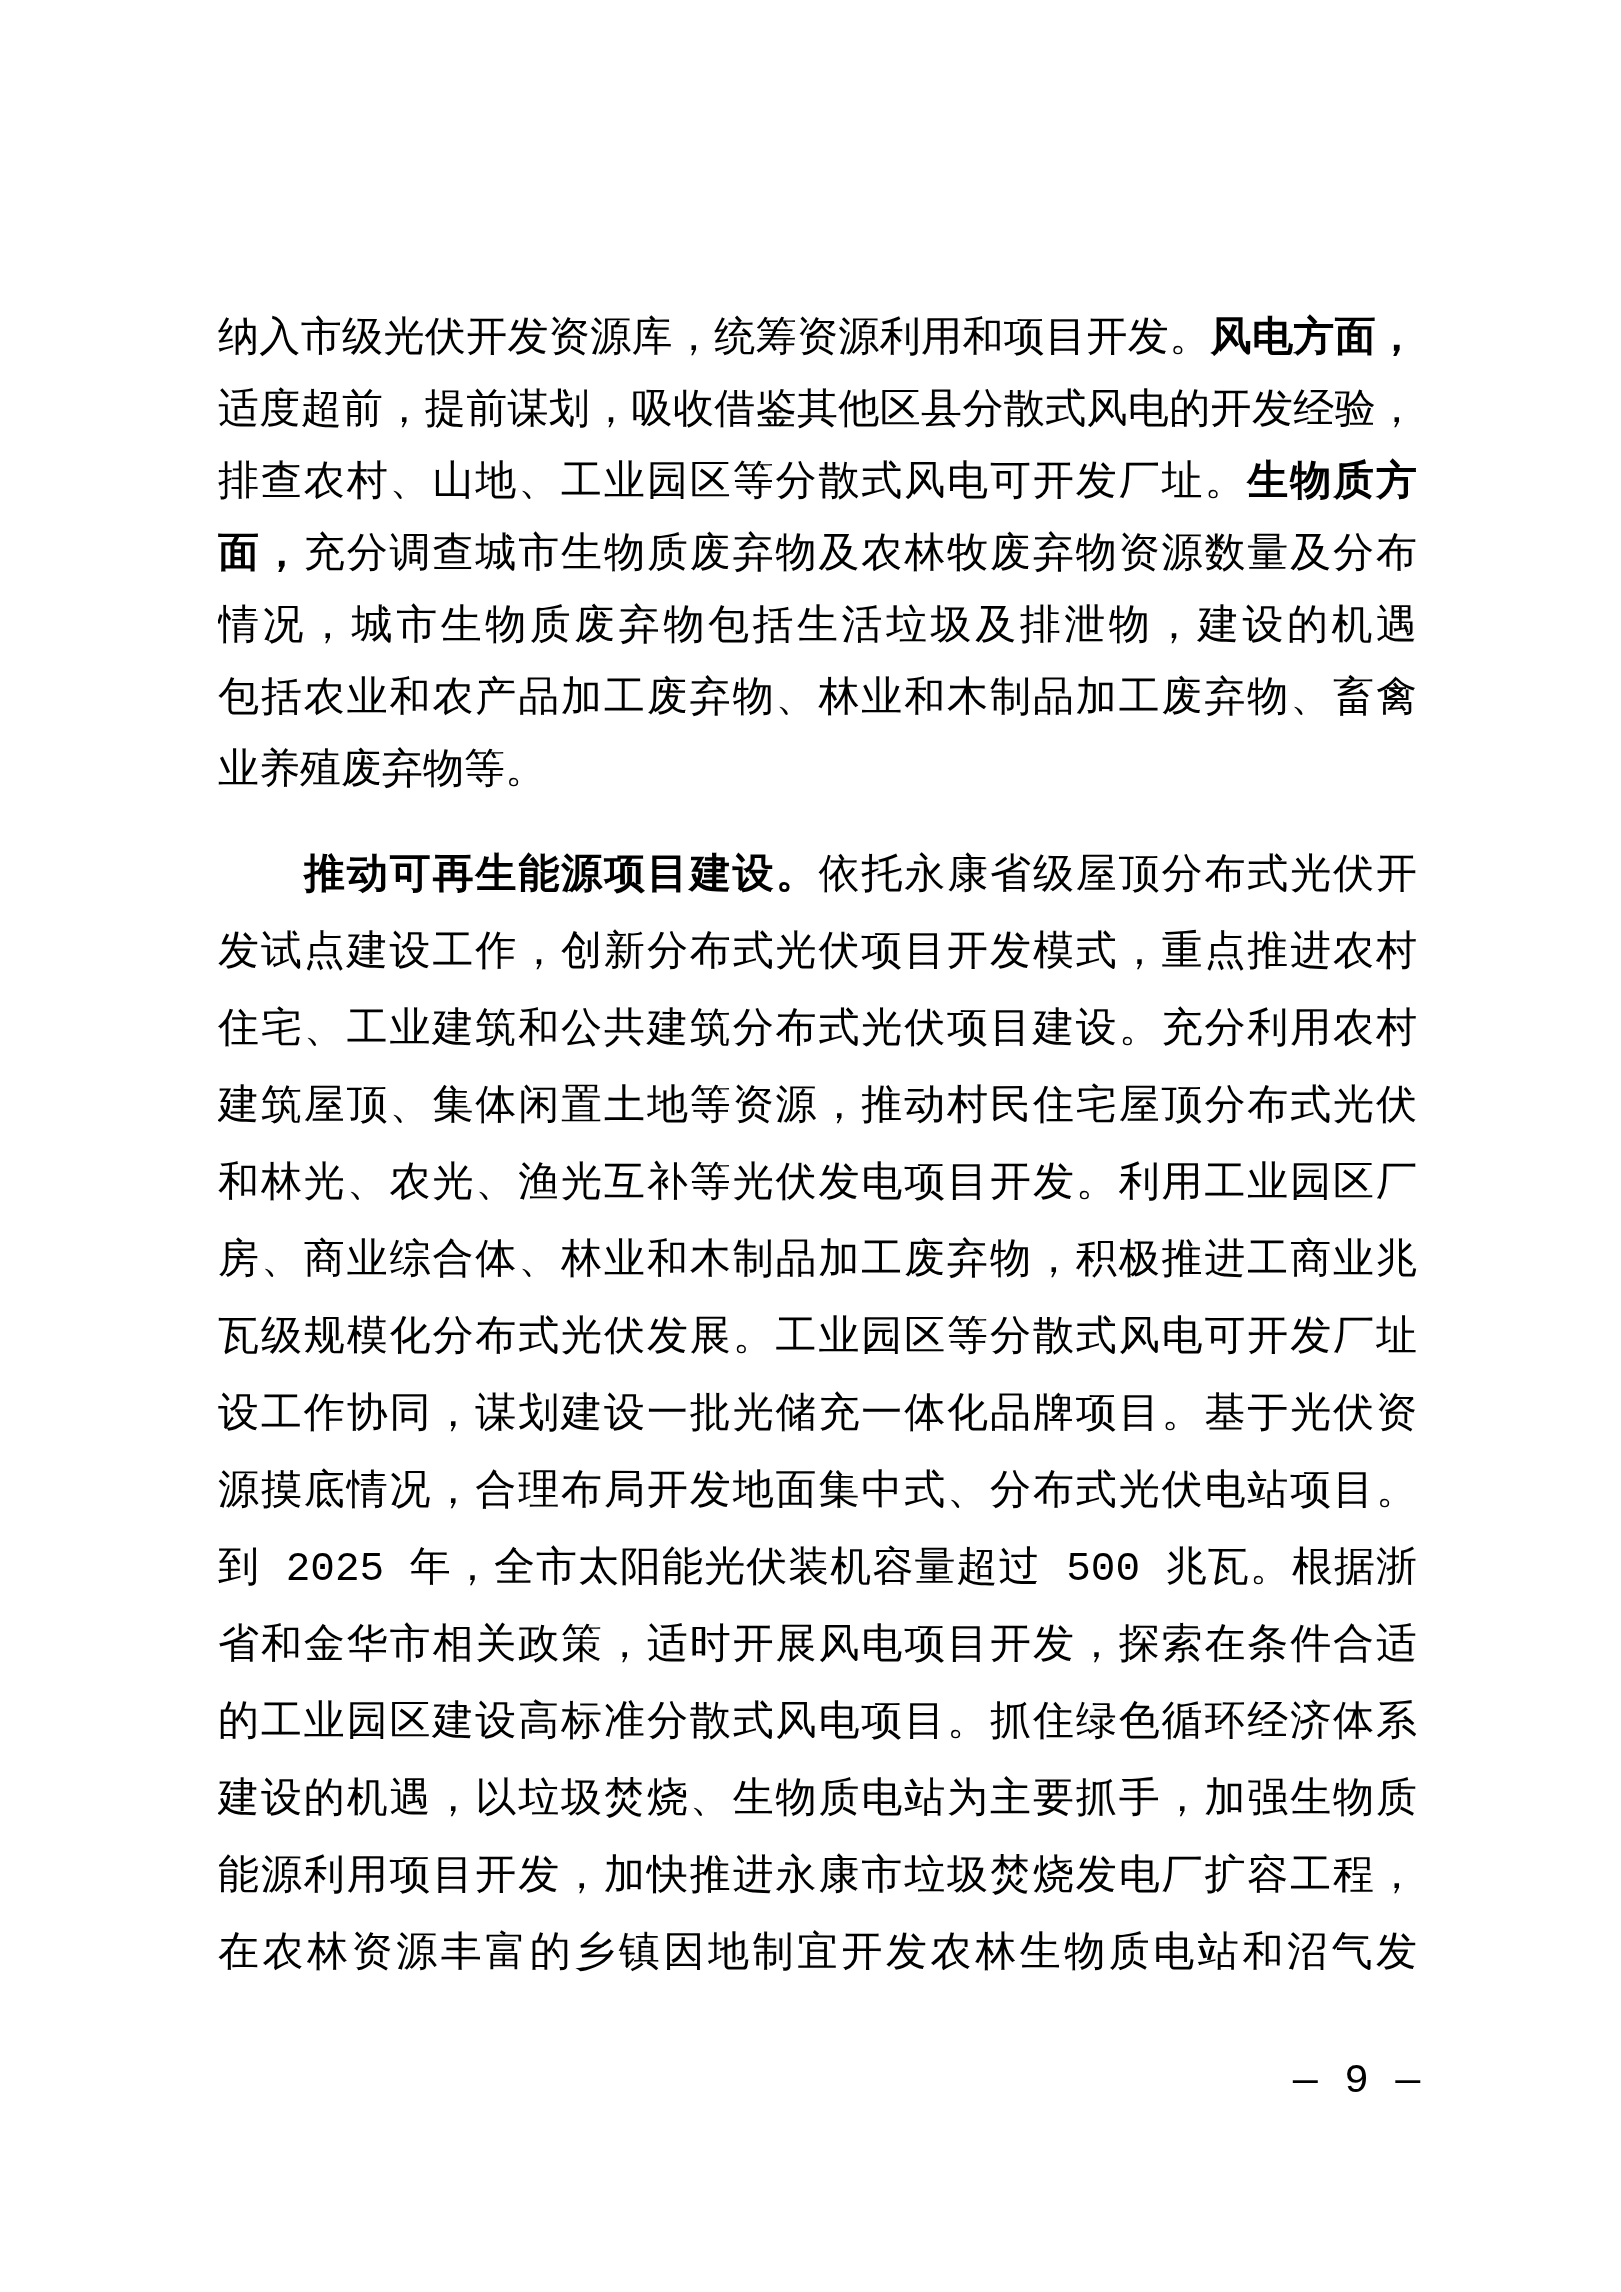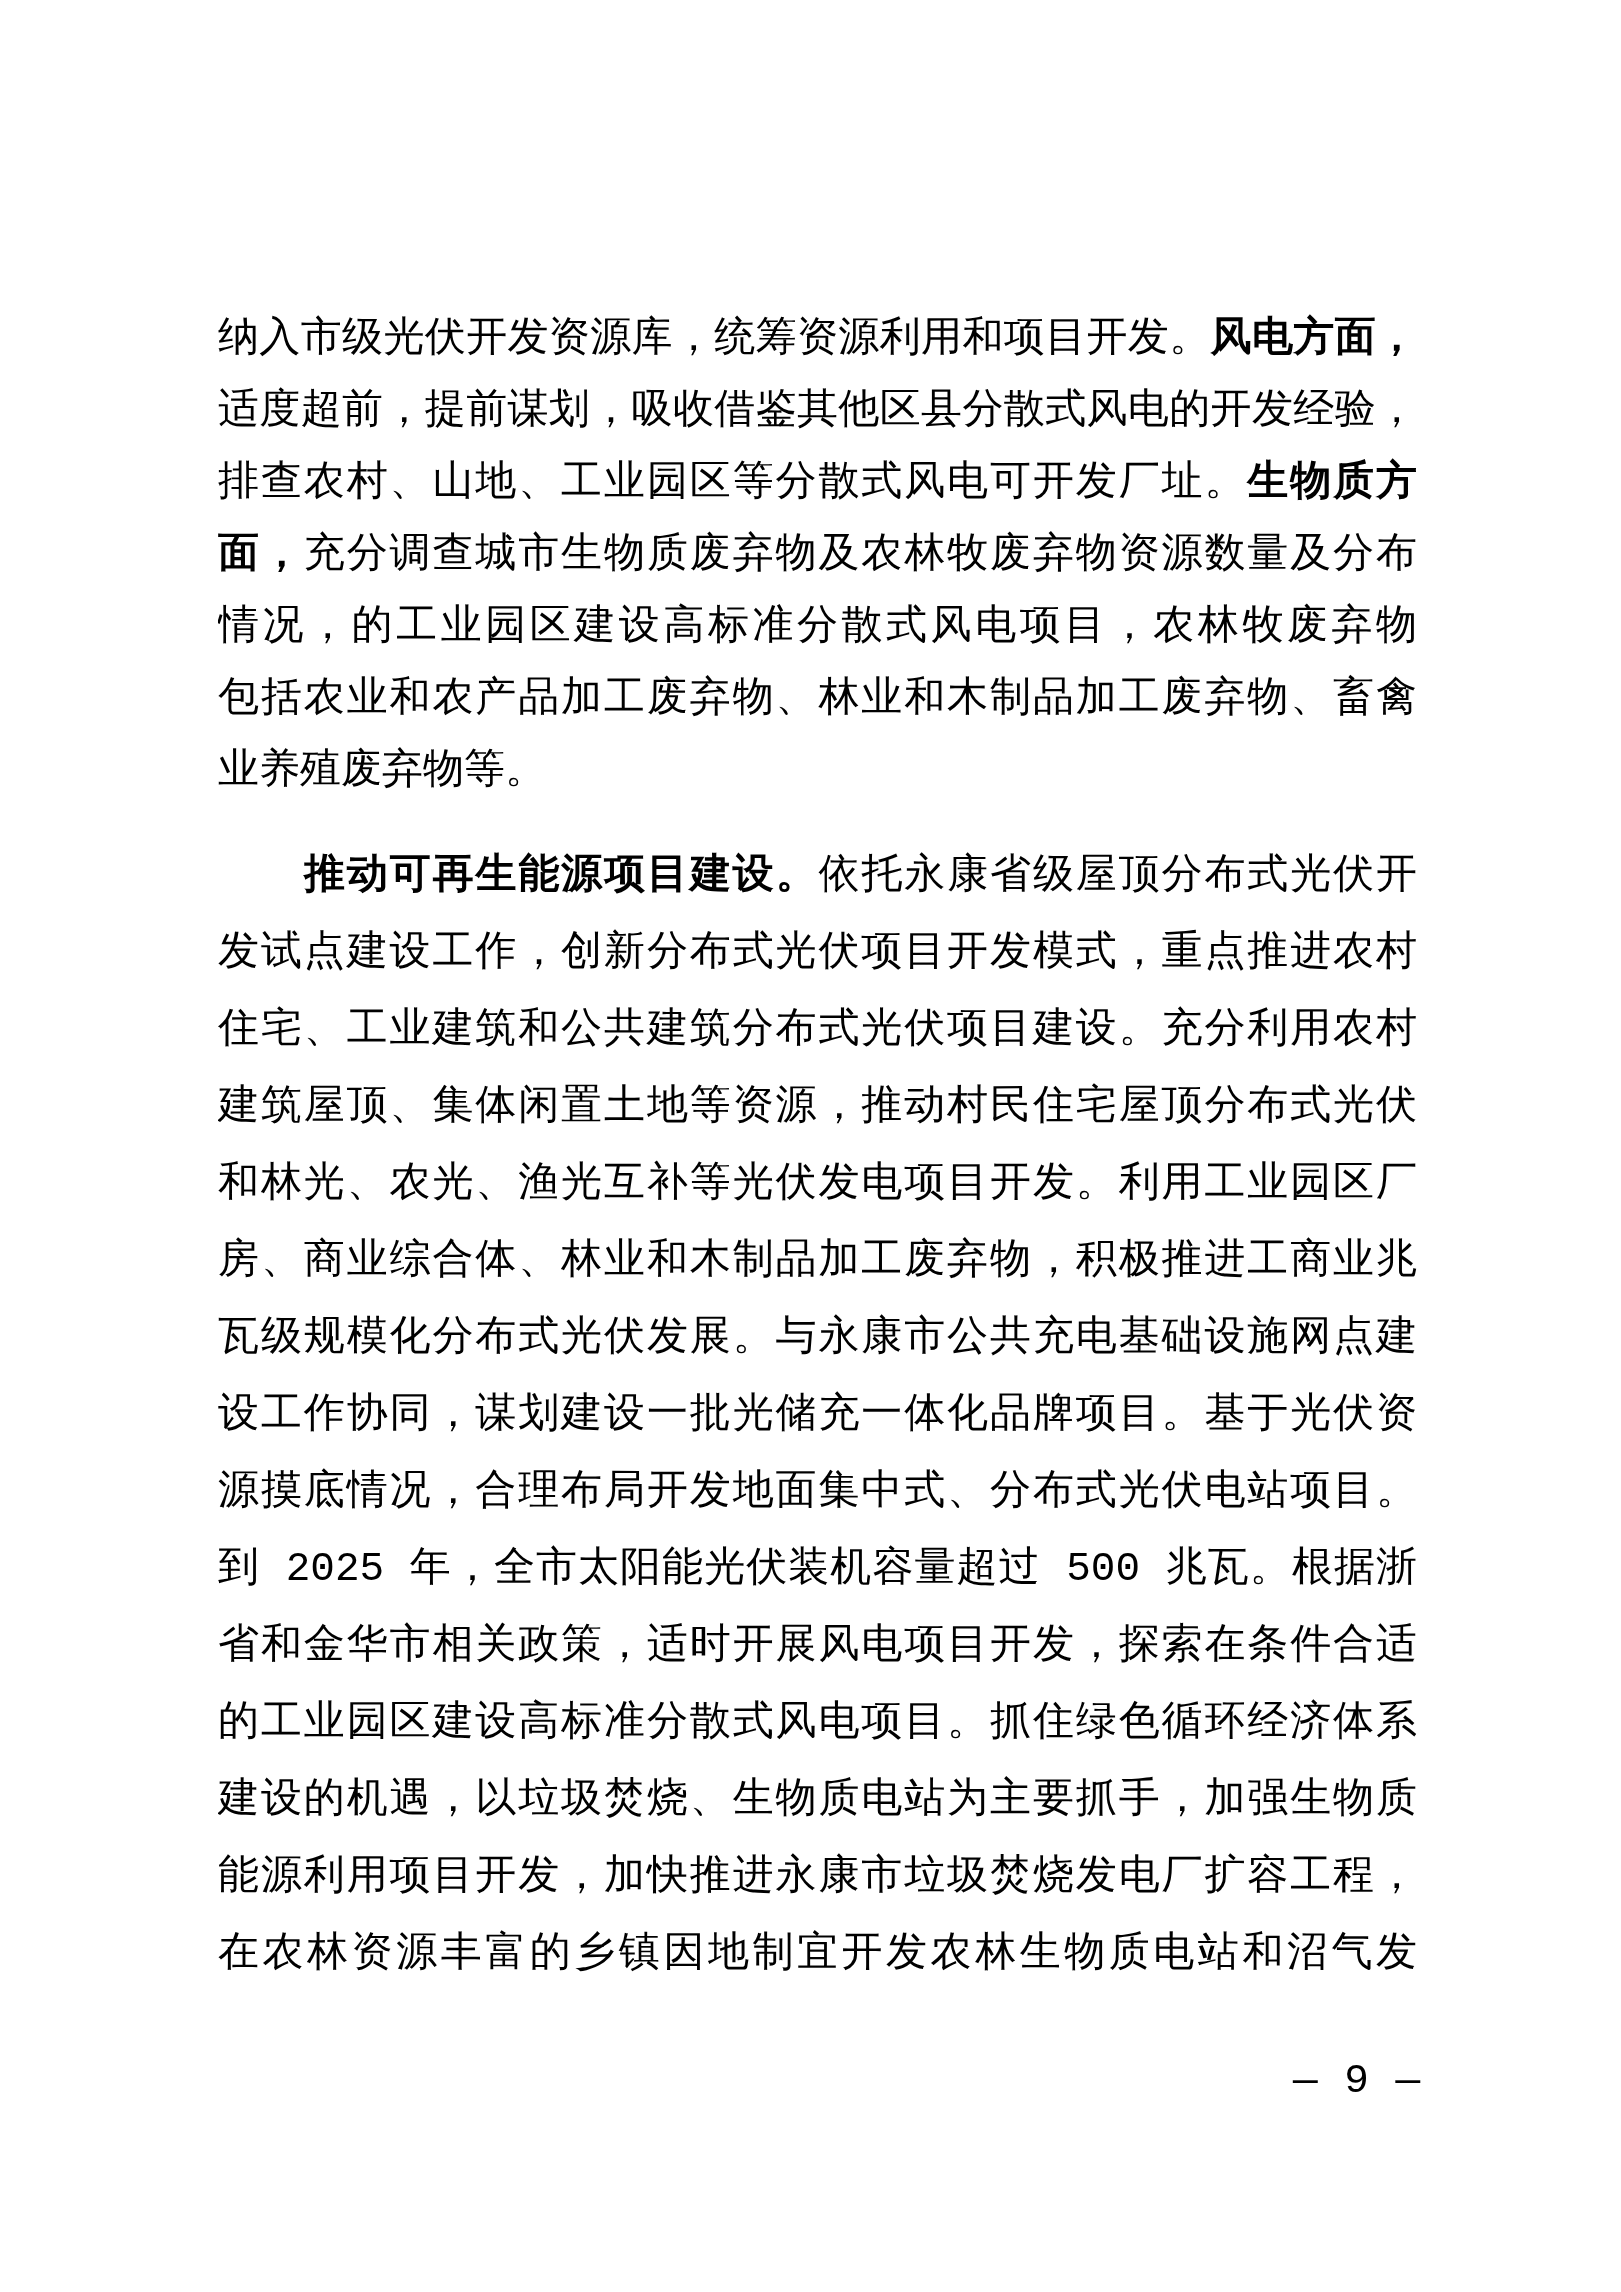--- a/index.html
+++ b/index.html
@@ -60,32 +60,32 @@
 </style>
 </head>
 <body>
 
 <div class="page">
   <div class="text-block para1">
       <div class="line"><span class="seg">纳入市级光伏开发资源库，统筹资源利用和项目开发。</span><span class="seg bold">风电方面，</span></div>
       <div class="line"><span class="seg">适度超前，提前谋划，吸收借鉴其他区县分散式风电的开发经验，</span></div>
       <div class="line"><span class="seg">排查农村、山地、工业园区等分散式风电可开发厂址。</span><span class="seg bold">生物质方</span></div>
       <div class="line"><span class="seg bold">面，</span><span class="seg">充分调查城市生物质废弃物及农林牧废弃物资源数量及分布</span></div>
-      <div class="line"><span class="seg">情况，的工业园区建设高标准分散式风电项目，农林牧废弃物</span></div>
+      <div class="line"><span class="seg">情况，城市生物质废弃物包括生活垃圾及排泄物，建设的机遇</span></div>
       <div class="line"><span class="seg">包括农业和农产品加工废弃物、林业和木制品加工废弃物、畜禽</span></div>
       <div class="line nojust"><span class="seg">业养殖废弃物等。</span></div>
     </div>
   <div class="text-block para2">
       <div class="line indent"><span class="seg bold">推动可再生能源项目建设。</span><span class="seg">依托永康省级屋顶分布式光伏开</span></div>
       <div class="line"><span class="seg">发试点建设工作，创新分布式光伏项目开发模式，重点推进农村</span></div>
       <div class="line"><span class="seg">住宅、工业建筑和公共建筑分布式光伏项目建设。充分利用农村</span></div>
       <div class="line"><span class="seg">建筑屋顶、集体闲置土地等资源，推动村民住宅屋顶分布式光伏</span></div>
       <div class="line"><span class="seg">和林光、农光、渔光互补等光伏发电项目开发。利用工业园区厂</span></div>
       <div class="line"><span class="seg">房、商业综合体、林业和木制品加工废弃物，积极推进工商业兆</span></div>
-      <div class="line"><span class="seg">瓦级规模化分布式光伏发展。与永康市公共充电基础设施网点建</span></div>
+      <div class="line"><span class="seg">瓦级规模化分布式光伏发展。工业园区等分散式风电可开发厂址</span></div>
       <div class="line"><span class="seg">设工作协同，谋划建设一批光储充一体化品牌项目。基于光伏资</span></div>
       <div class="line"><span class="seg">源摸底情况，合理布局开发地面集中式、分布式光伏电站项目。</span></div>
       <div class="line"><span class="seg">到 2025 年，全市太阳能光伏装机容量超过 500 兆瓦。根据浙江</span></div>
       <div class="line"><span class="seg">省和金华市相关政策，适时开展风电项目开发，探索在条件合适</span></div>
       <div class="line"><span class="seg">的工业园区建设高标准分散式风电项目。抓住绿色循环经济体系</span></div>
       <div class="line"><span class="seg">建设的机遇，以垃圾焚烧、生物质电站为主要抓手，加强生物质</span></div>
       <div class="line"><span class="seg">能源利用项目开发，加快推进永康市垃圾焚烧发电厂扩容工程，</span></div>
       <div class="line"><span class="seg">在农林资源丰富的乡镇因地制宜开发农林生物质电站和沼气发</span></div>
     </div>
   <div class="footer">— 9 —</div>

